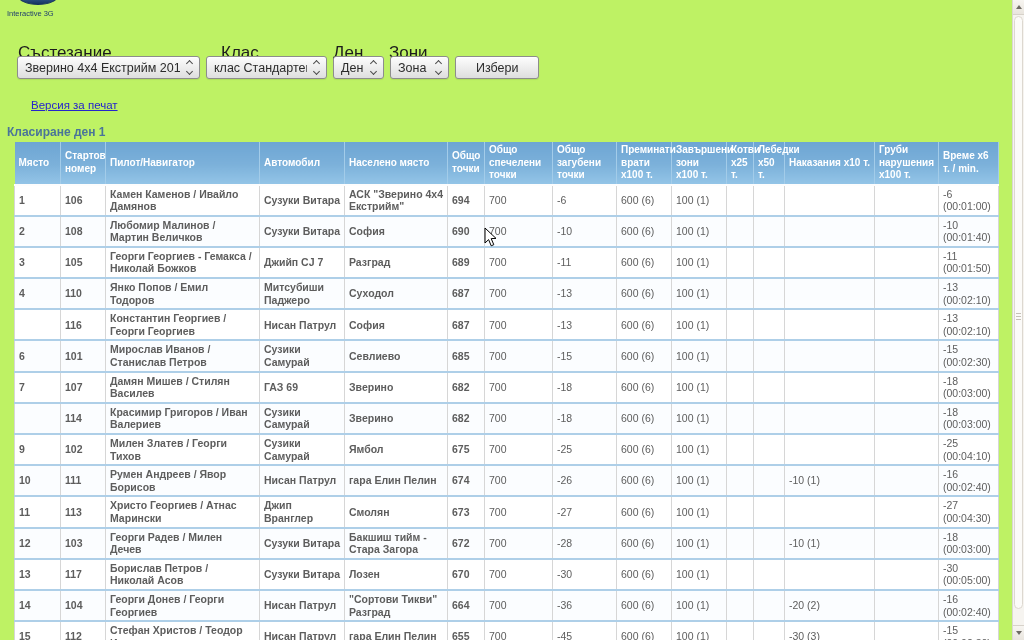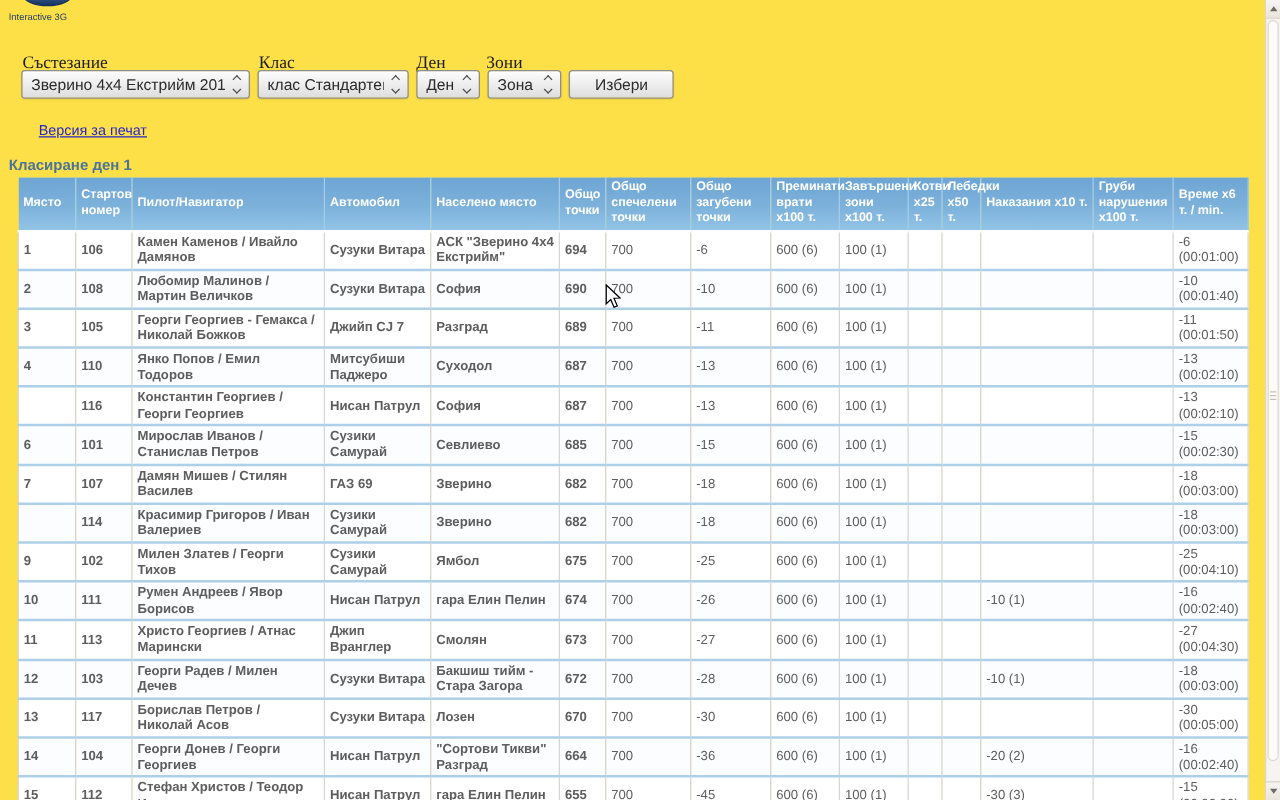--- a/index.html
+++ b/index.html
@@ -1,37 +1,37 @@
 <!DOCTYPE html>
 <html><head>
 <meta charset="utf-8">
 <style>
   * { margin:0; padding:0; box-sizing:border-box; }
   html,body { width:1024px; height:640px; background:#fff; overflow:hidden;
     font-family:"Liberation Sans","DejaVu Sans",sans-serif; }
-  #stage { position:absolute; top:0; left:0; width:1024px; height:640px; background:#fde047; }
+  #stage { position:absolute; top:0; left:0; width:1024px; height:640px; background:#bef264; }
 
   
   .navbar { position:absolute; top:2px; left:65px; right:12px; height:22px;
     background:linear-gradient(180deg,#7fb2da 0%,#6aa3cf 55%,#5e98c6 100%);
     border-bottom:1px solid #4f89b6; border-radius:3px 0 0 0;
     display:flex; align-items:center; }
   .nav-tab { color:#fff; font-size:11px; font-weight:bold; letter-spacing:.5px;
     padding:0 13px; line-height:22px; cursor:pointer;
     text-shadow:0 1px 1px rgba(20,60,100,.35); }
   .nav-tab:first-child { margin-left:8px; }
 
   
   .logo-ellipse { position:absolute; left:18px; top:-13px; width:40px; height:18px;
     border-radius:50%; background:linear-gradient(180deg,#9cc9ea 0%,#3b66a0 45%,#16335f 100%);
     border:1px solid #16335f; }
   .logo-text { position:absolute; left:7px; top:9px; font-size:7.5px; color:#22406e; }
 
   
-  .flabel { position:absolute; top:43px; font-size:14px; color:#1c1c1c;font-family:Liberation Serif, serif; }
+  .flabel { position:absolute; top:43px; font-size:17px; color:#1c1c1c; }
   .ctl { position:absolute; top:56px; height:23px; border:1px solid #8d8d8d; border-radius:3px;
     background:linear-gradient(180deg,#fdfdfd 0%,#efefef 45%,#dedede 100%);
     box-shadow:inset 0 1px 0 #fff, 0 1px 1px rgba(0,0,0,.08);
     display:flex; align-items:center; font-size:12.5px; color:#2b2b2b; padding:0 7px; cursor:pointer; }
   .ctl .val { flex:1; white-space:nowrap; overflow:hidden; }
   .stepper { margin-left:7px; display:flex; flex-direction:column; align-items:center; gap:3px; }
   .chev-up { width:5px; height:5px; border-left:1.6px solid #4c4c4c; border-top:1.6px solid #4c4c4c;
     transform:rotate(45deg); }
   .chev-dn { width:5px; height:5px; border-right:1.6px solid #4c4c4c; border-bottom:1.6px solid #4c4c4c;
     transform:rotate(45deg); }
@@ -80,21 +80,21 @@
 </head>
 <body>
 
 <div id="stage">
 
   <div class="logo-ellipse"></div>
   <div class="logo-text">Interactive 3G</div>
 
 
   <div class="flabel" style="left:18px">Състезание</div>
-  <div class="flabel" style="left:207px">Клас</div>
+  <div class="flabel" style="left:221px">Клас</div>
   <div class="flabel" style="left:333px">Ден</div>
   <div class="flabel" style="left:389px">Зони</div>
 
   <div class="ctl" style="left:17px;width:183px">
     <span class="val">Зверино 4x4 Екстрийм 2015</span>
     <span class="stepper">
         <span class="chev-up"></span>
         <span class="chev-dn"></span>
       </span>
   </div>

